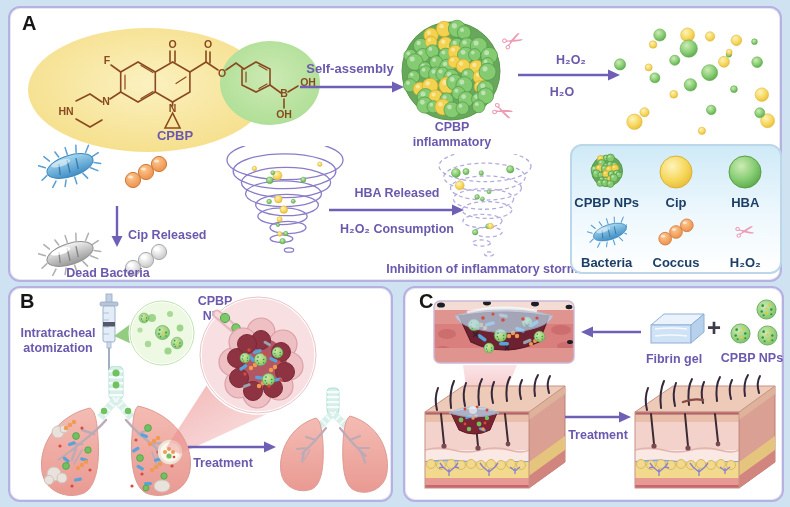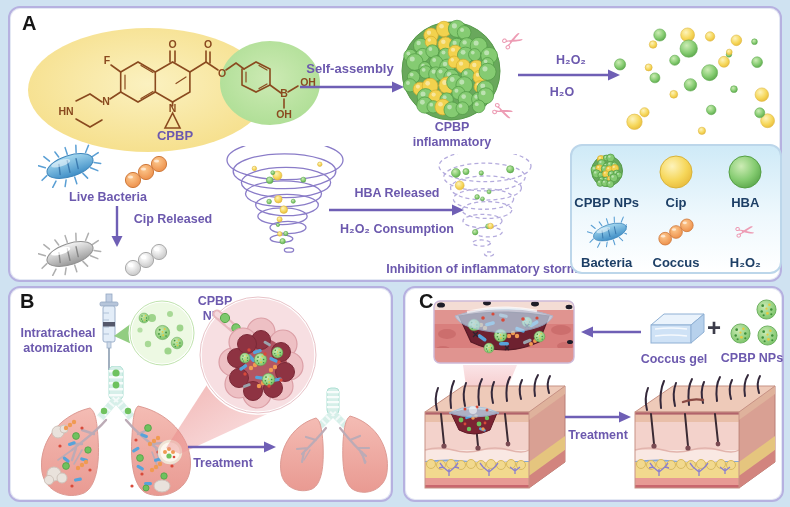--- a/index.html
+++ b/index.html
@@ -396,32 +396,32 @@
       <circle cx="48.91461479663849" cy="61.87567523494363" r="4.981610479997471" fill="url(#gradHba)" stroke="#62ab50" stroke-width="0.6"></circle>
       <circle cx="67.77127566933632" cy="78.28306438401341" r="3.903501640772447" fill="url(#gradCip)" stroke="#ddb845" stroke-width="0.6"></circle>
     </svg>
 
   <svg class="abs" style="left:28px;top:136px" width="64" height="44">
       <use href="#sym-bacillus" width="64" height="44"></use>
     </svg>
   <svg class="abs" style="left:112px;top:146px" width="48" height="36">
       <use href="#sym-coccus" width="48" height="36"></use>
     </svg>
-  <div class="ptxt" style="left:28px;top:182px;width:140px">Live Bacteria</div>
   <svg class="abs" style="left:96px;top:196px" width="22" height="44">
     <line x1="11" y1="2" x2="11" y2="32" stroke="#6f5fb5" stroke-width="2.4"></line>
     <polygon points="5.5,32 11,43 16.5,32" fill="#6f5fb5"></polygon>
   </svg>
-  <div class="ptxt" style="left:118px;top:204px;width:90px;text-align:center">Cip Released</div>
+  <div class="ptxt" style="left:118px;top:220px;width:90px;text-align:left">Cip Released</div>
   <svg class="abs" style="left:28px;top:224px;filter:grayscale(1) brightness(1.18)" width="64" height="44">
       <use href="#sym-bacillus" width="64" height="44"></use>
     </svg>
   <svg class="abs" style="left:112px;top:234px;filter:grayscale(1) brightness(1.25)" width="48" height="36">
       <use href="#sym-coccus" width="48" height="36"></use>
     </svg>
+  <div class="ptxt" style="left:28px;top:258px;width:140px">Dead Bacteria</div>
 
   <svg class="abs" id="svg-funnel-solid" style="left:212px;top:138px" width="130" height="112">
       <ellipse cx="63" cy="14" rx="58" ry="19.720000000000002" fill="none" stroke="#8a7cc8" stroke-width="1.3"></ellipse>
       <ellipse cx="62.5" cy="25.25" rx="51.33" ry="17.4522" fill="none" stroke="#8a7cc8" stroke-width="1.3"></ellipse>
       <ellipse cx="64" cy="36.5" rx="44.660000000000004" ry="15.184400000000002" fill="none" stroke="#8a7cc8" stroke-width="1.3"></ellipse>
       <ellipse cx="61.5" cy="47.75" rx="37.99" ry="12.9166" fill="none" stroke="#8a7cc8" stroke-width="1.3"></ellipse>
       <ellipse cx="65" cy="59" rx="31.32" ry="10.648800000000001" fill="none" stroke="#8a7cc8" stroke-width="1.3"></ellipse>
       <ellipse cx="60.5" cy="70.25" rx="24.649999999999995" ry="8.380999999999998" fill="none" stroke="#8a7cc8" stroke-width="1.3"></ellipse>
       <ellipse cx="66" cy="81.5" rx="17.979999999999997" ry="6.113199999999999" fill="none" stroke="#8a7cc8" stroke-width="1.3"></ellipse>
       <ellipse cx="59.5" cy="92.75" rx="11.309999999999997" ry="3.8453999999999993" fill="none" stroke="#8a7cc8" stroke-width="1.3"></ellipse>
@@ -863,21 +863,21 @@
     <line x1="62" y1="8" x2="14" y2="8" stroke="#6f5fb5" stroke-width="2.4"></line>
     <polygon points="14,2.5 2,8 14,13.5" fill="#6f5fb5"></polygon>
   </svg>
 
   <svg class="abs" style="left:240px;top:20px" width="64" height="44">
     <polygon points="6,17 19,6 59,6 46,17" fill="#eaf3fc" stroke="#8fb0d4" stroke-width="1"></polygon>
     <rect x="6" y="17" width="40" height="18" fill="#cfe2f6" stroke="#8fb0d4" stroke-width="1"></rect>
     <polygon points="46,17 59,6 59,24 46,35" fill="#b7d1ec" stroke="#8fb0d4" stroke-width="1"></polygon>
     <path d="M10,21 Q26,19 42,21 M10,28 Q26,26 42,28" stroke="#ffffff" stroke-width="1.6" fill="none" opacity="0.8"></path>
   </svg>
-  <div class="ptxt" style="left:226px;top:64px;width:86px">Coccus gel</div>
+  <div class="ptxt" style="left:226px;top:64px;width:86px">Fibrin gel</div>
 
   <div class="plus" style="left:302px;top:26px">+</div>
 
   <svg class="abs" style="left:320px;top:10px" width="56" height="52">
     <use href="#sym-np" x="30" y="0" width="23" height="23"></use>
     <use href="#sym-np" x="4" y="24" width="23" height="23"></use>
     <use href="#sym-np" x="31" y="26" width="23" height="23"></use>
   </svg>
   <div class="ptxt" style="left:306px;top:63px;width:82px">CPBP NPs</div>
 

